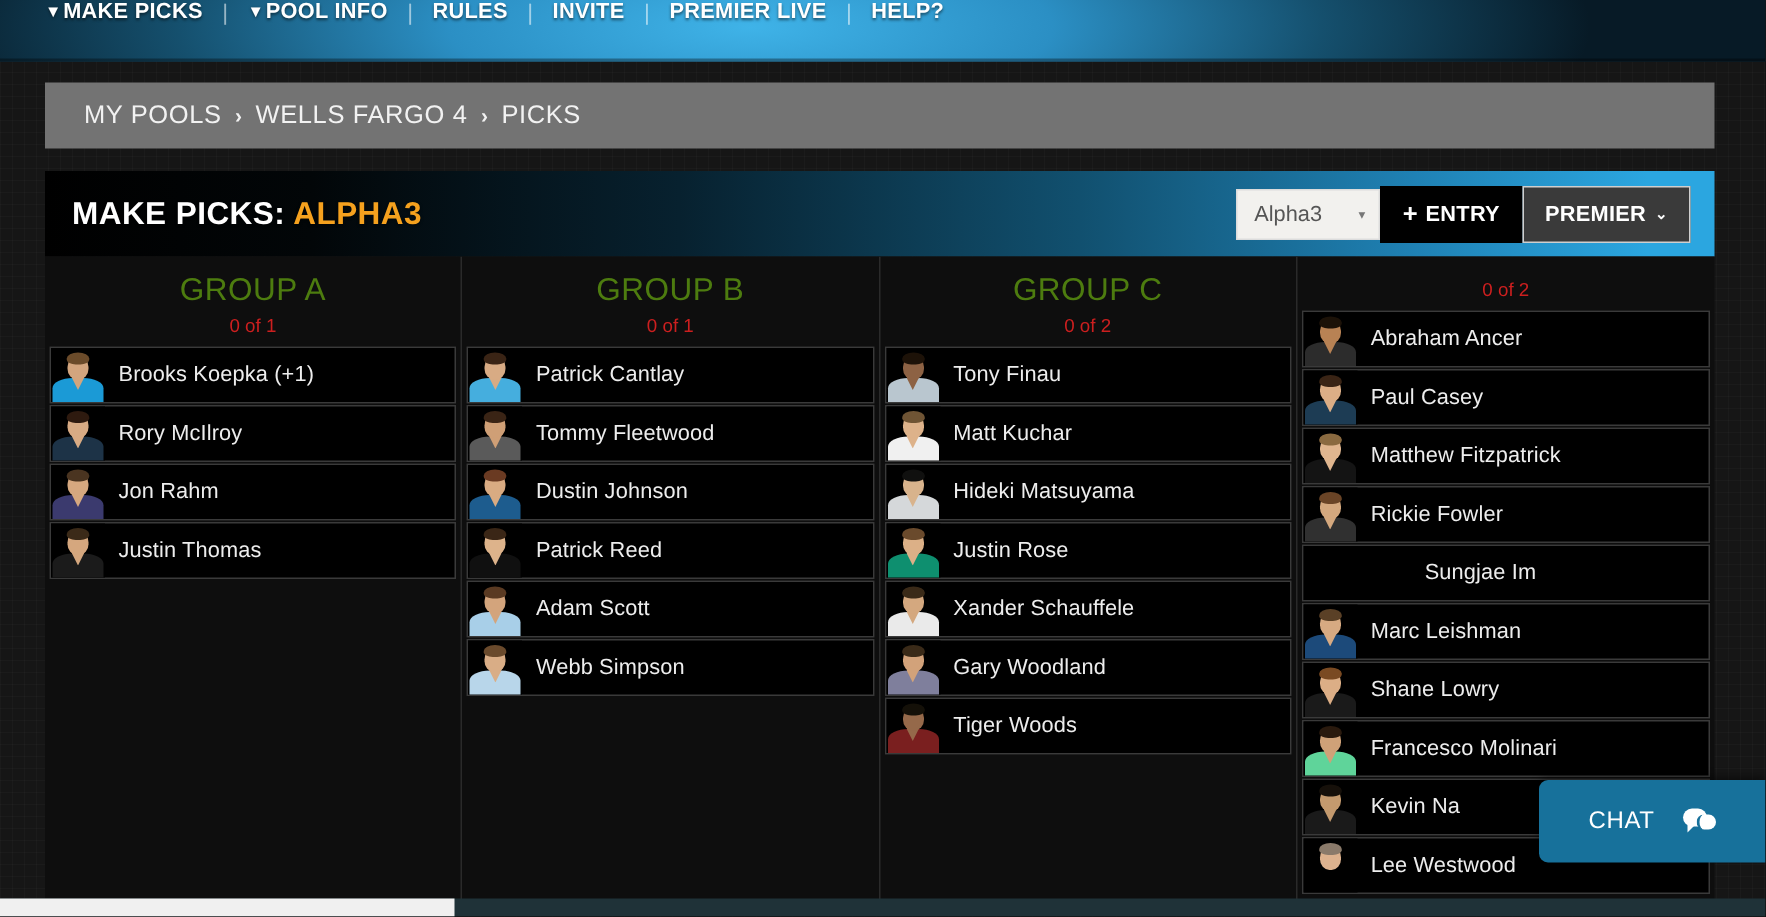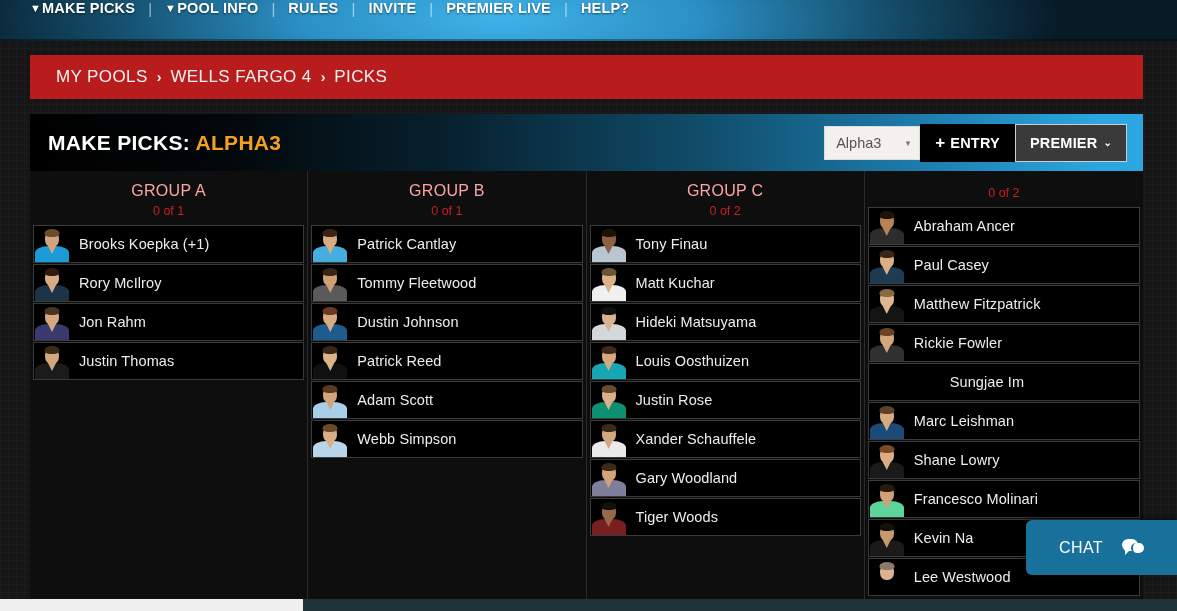--- a/index.html
+++ b/index.html
@@ -63,21 +63,21 @@
     user-select: none;
   }
 
   
   #breadcrumb-bar {
     position: absolute;
     left: 30px;
     top: 55px;
     width: 1113px;
     height: 44px;
-    background: #b91c1c;
+    background: #737373;
     display: flex;
     align-items: center;
     padding-left: 26px;
   }
   .crumb {
     font-size: 17px;
     color: #f2f2f2;
     letter-spacing: 0.4px;
     cursor: pointer;
   }
@@ -179,23 +179,23 @@
   }
   .group-col {
     width: 278.25px;
     border-right: 1px solid #2a2a2a;
     padding: 0 3px;
   }
   .group-col:last-child { border-right: none; }
 
   .group-head { text-align: center; padding-top: 11px; }
   .group-title {
-    font-size: 16px;
+    font-size: 21px;
     letter-spacing: 0.3px;
-    color: #fca5a5;
+    color: #4d7c0f;
     font-weight: normal;
   }
   .group-count {
     font-size: 12.5px;
     color: #cc1f1f;
     margin-top: 4px;
     margin-bottom: 7px;
   }
 
   .player-row {
@@ -507,29 +507,20 @@
         <div class="player-avatar">
           <span class="body" style="background: rgb(213, 216, 218);"></span>
           <span class="collar" style="background: rgb(216, 179, 140);"></span>
           <span class="head" style="background: rgb(216, 179, 140);"></span>
           <span class="hair" style="background: rgb(16, 16, 15);"></span>
         </div>
         <span class="player-name">Hideki Matsuyama</span>
       </div>
       <div class="player-row">
         <div class="player-avatar">
-          <span class="body" style="background: rgb(23, 167, 180);"></span>
-          <span class="collar" style="background: rgb(213, 167, 126);"></span>
-          <span class="head" style="background: rgb(213, 167, 126);"></span>
-          <span class="hair" style="background: rgb(62, 42, 24);"></span>
-        </div>
-        <span class="player-name">Louis Oosthuizen</span>
-      </div>
-      <div class="player-row">
-        <div class="player-avatar">
           <span class="body" style="background: rgb(14, 143, 111);"></span>
           <span class="collar" style="background: rgb(220, 176, 135);"></span>
           <span class="head" style="background: rgb(220, 176, 135);"></span>
           <span class="hair" style="background: rgb(106, 74, 44);"></span>
         </div>
         <span class="player-name">Justin Rose</span>
       </div>
       <div class="player-row">
         <div class="player-avatar">
           <span class="body" style="background: rgb(234, 234, 234);"></span>

